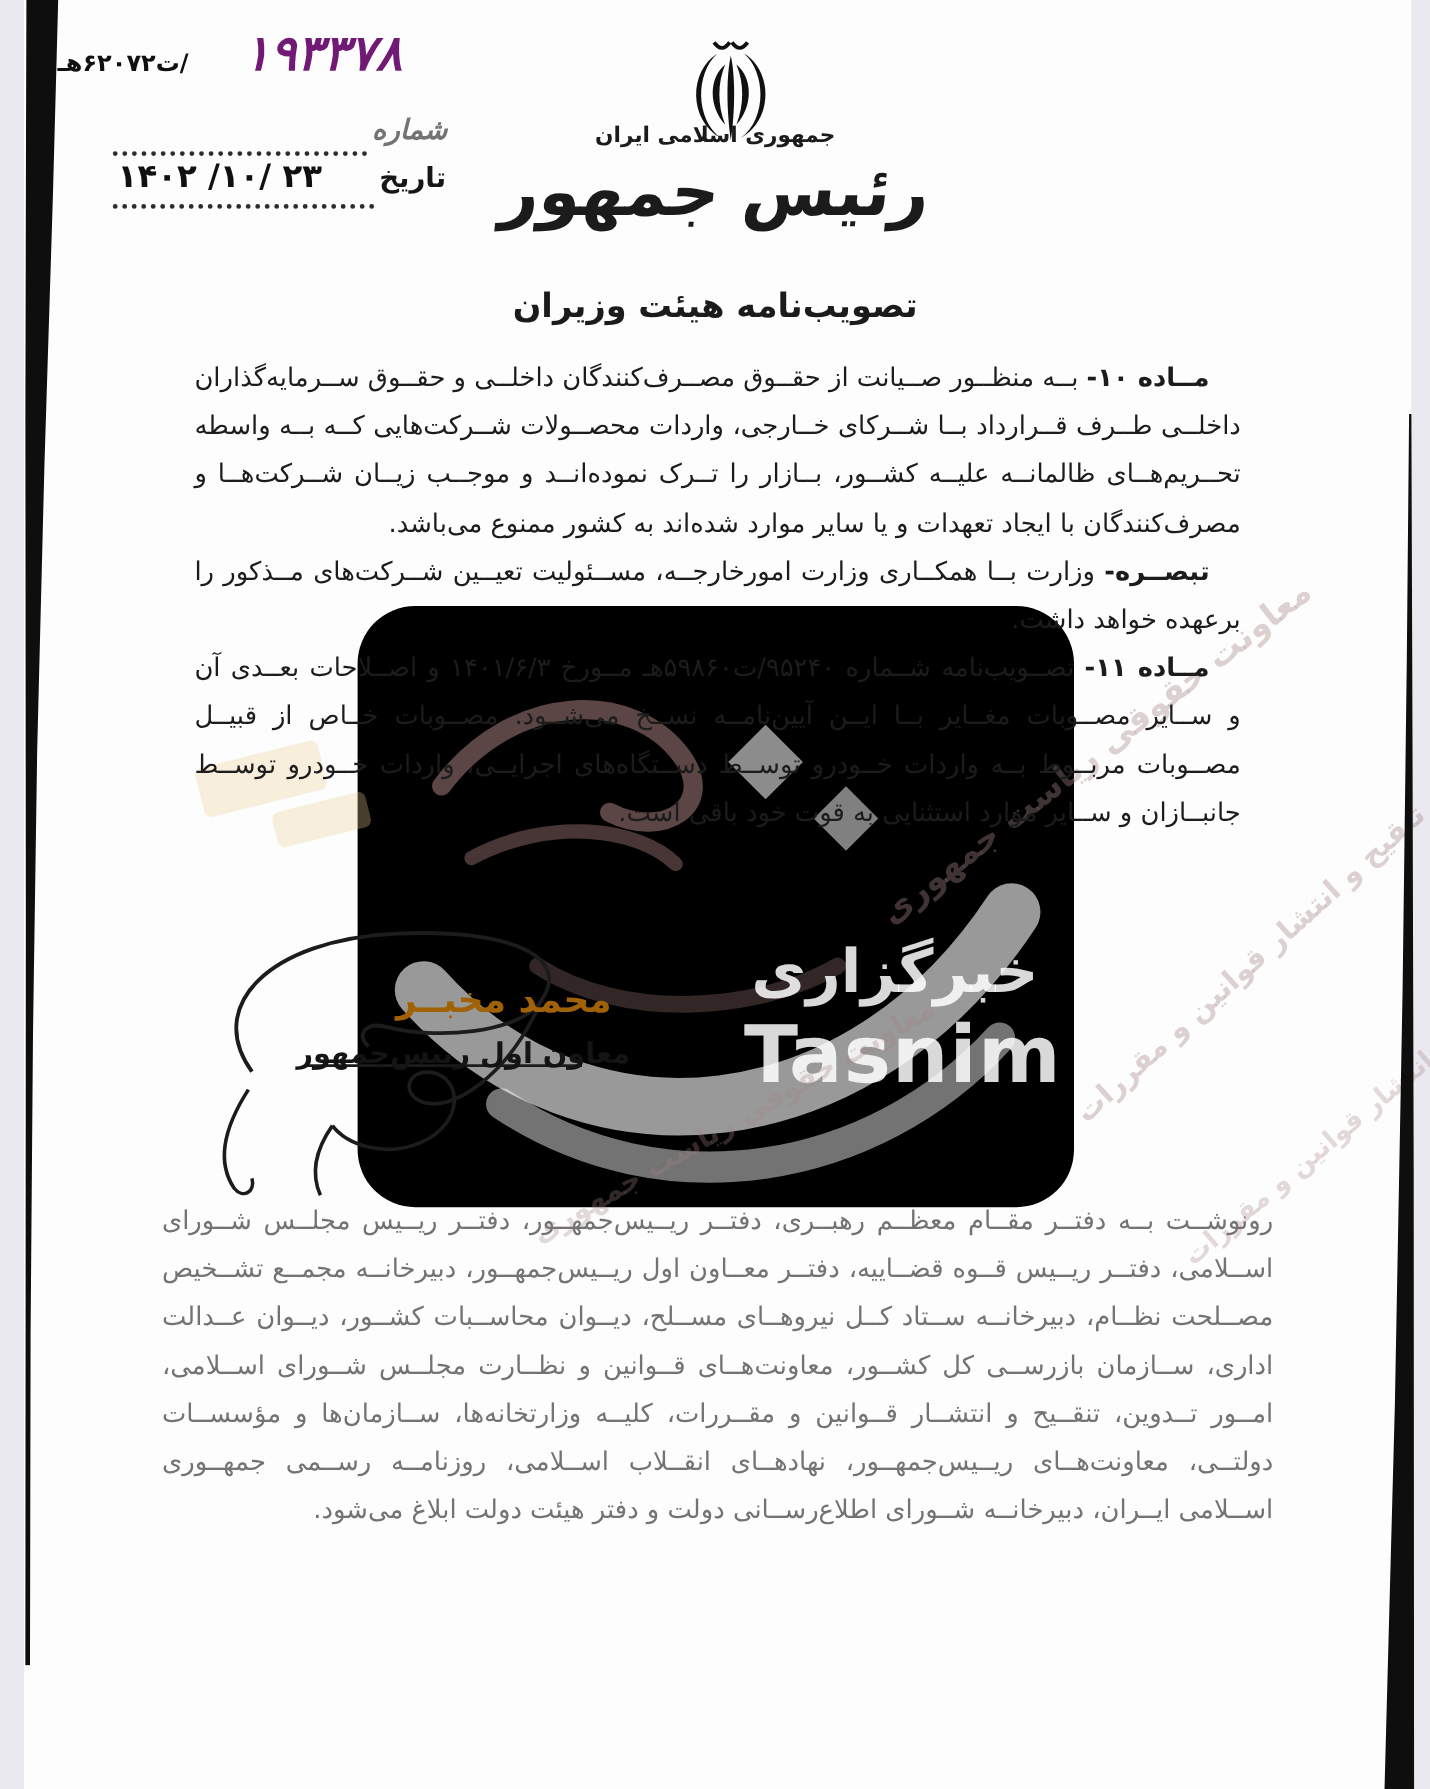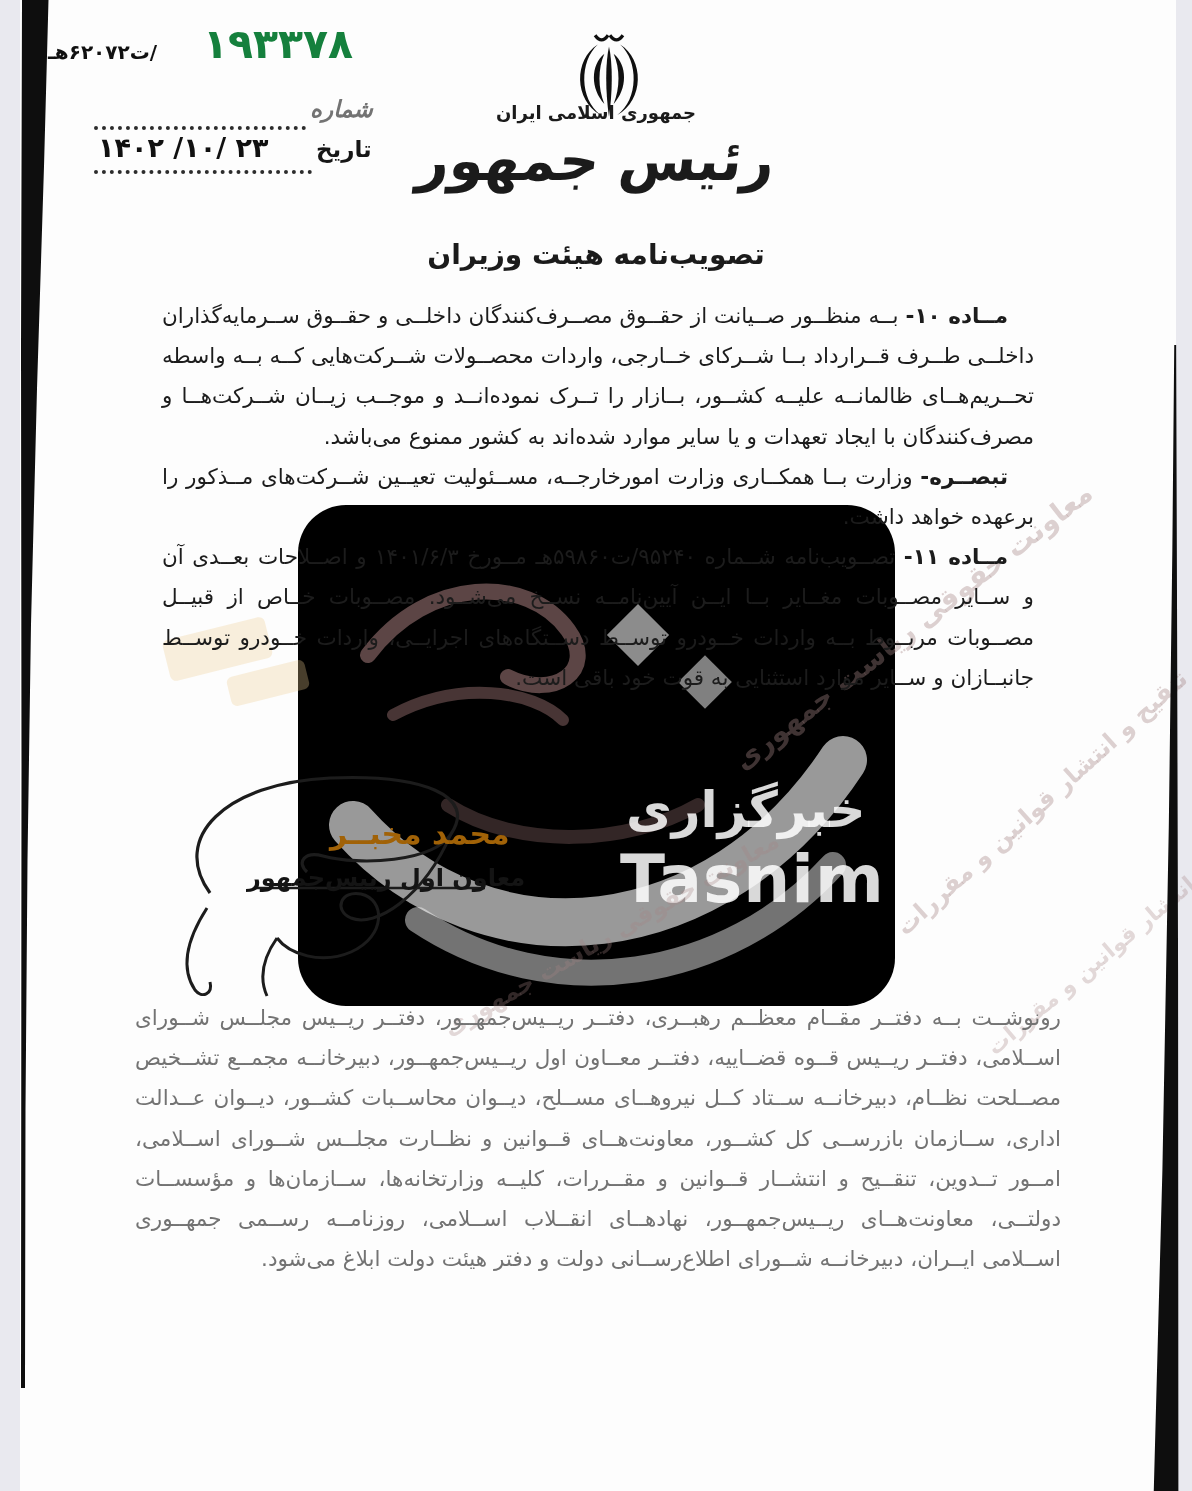--- a/index.html
+++ b/index.html
@@ -12,21 +12,21 @@
   .edge-right-gray{position:absolute;right:0;top:0;width:16px;height:100%;background:#e9e9ef;}
   .edge-left-black{
     position:absolute;left:0;top:0;width:50px;height:1388px;background:#0e0e0e;z-index:6;
     clip-path:polygon(44% 0,97% 0,88% 12%,74% 28%,62% 45%,55% 62%,51% 80%,50% 100%,42% 100%,43% 55%,42% 25%);
   }
   .edge-right-black{
     position:absolute;left:1148px;top:345px;width:32px;height:1146px;background:#0e0e0e;z-index:6;
     clip-path:polygon(82% 0,88% 0,91% 25%,94% 55%,95% 100%,18% 100%,45% 72%,65% 42%,76% 18%);
   }
   
-  .stamp-number{position:absolute;left:203px;top:20px;font-size:41px;font-weight:bold;letter-spacing:5px;color:#15803d;}
+  .stamp-number{position:absolute;left:203px;top:20px;font-size:41px;font-weight:bold;letter-spacing:5px;color:#701a75;font-style:italic;}
   .stamp-ref{position:absolute;left:48px;top:40px;font-size:20px;font-weight:bold;color:#101010;direction:rtl;}
   .serial-label{position:absolute;left:310px;top:96px;font-size:23px;font-weight:bold;font-style:italic;color:#737373;}
   .date-label{position:absolute;left:316px;top:136px;font-size:23px;font-weight:bold;color:#161616;}
   .dots{position:absolute;height:0;border-bottom:4px dotted #2c2c2c;}
   .dots1{left:94px;top:126px;width:212px;}
   .dots2{left:94px;top:170px;width:218px;}
   .date-value{position:absolute;left:98px;top:132px;font-size:27px;font-weight:bold;direction:ltr;color:#101010;letter-spacing:2px;}
   
   .emblem{position:absolute;left:566px;top:26px;width:86px;height:102px;}
   .republic-line{position:absolute;left:0;top:102px;width:100%;text-align:center;font-size:18px;font-weight:bold;}

